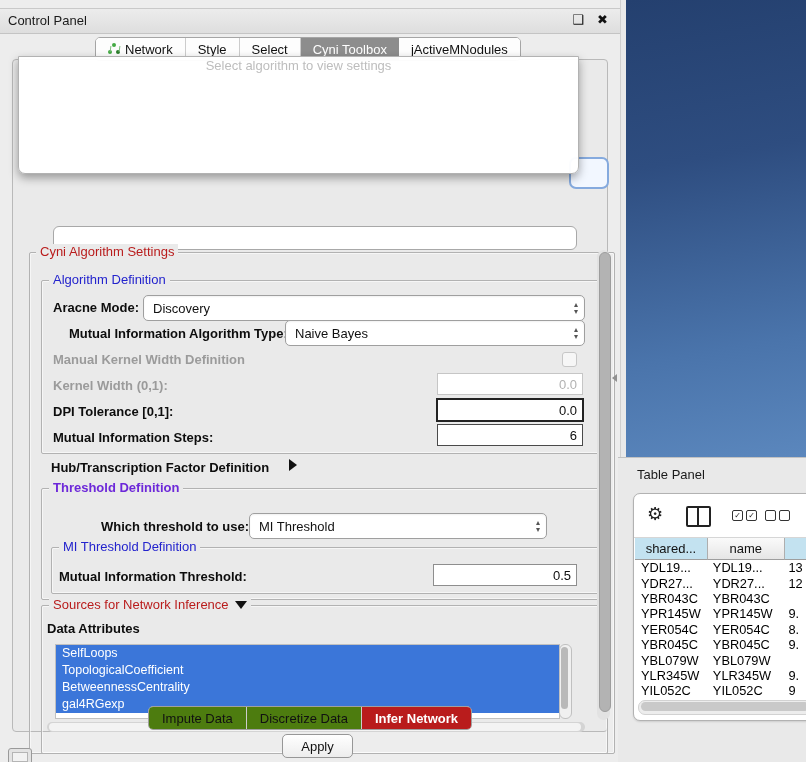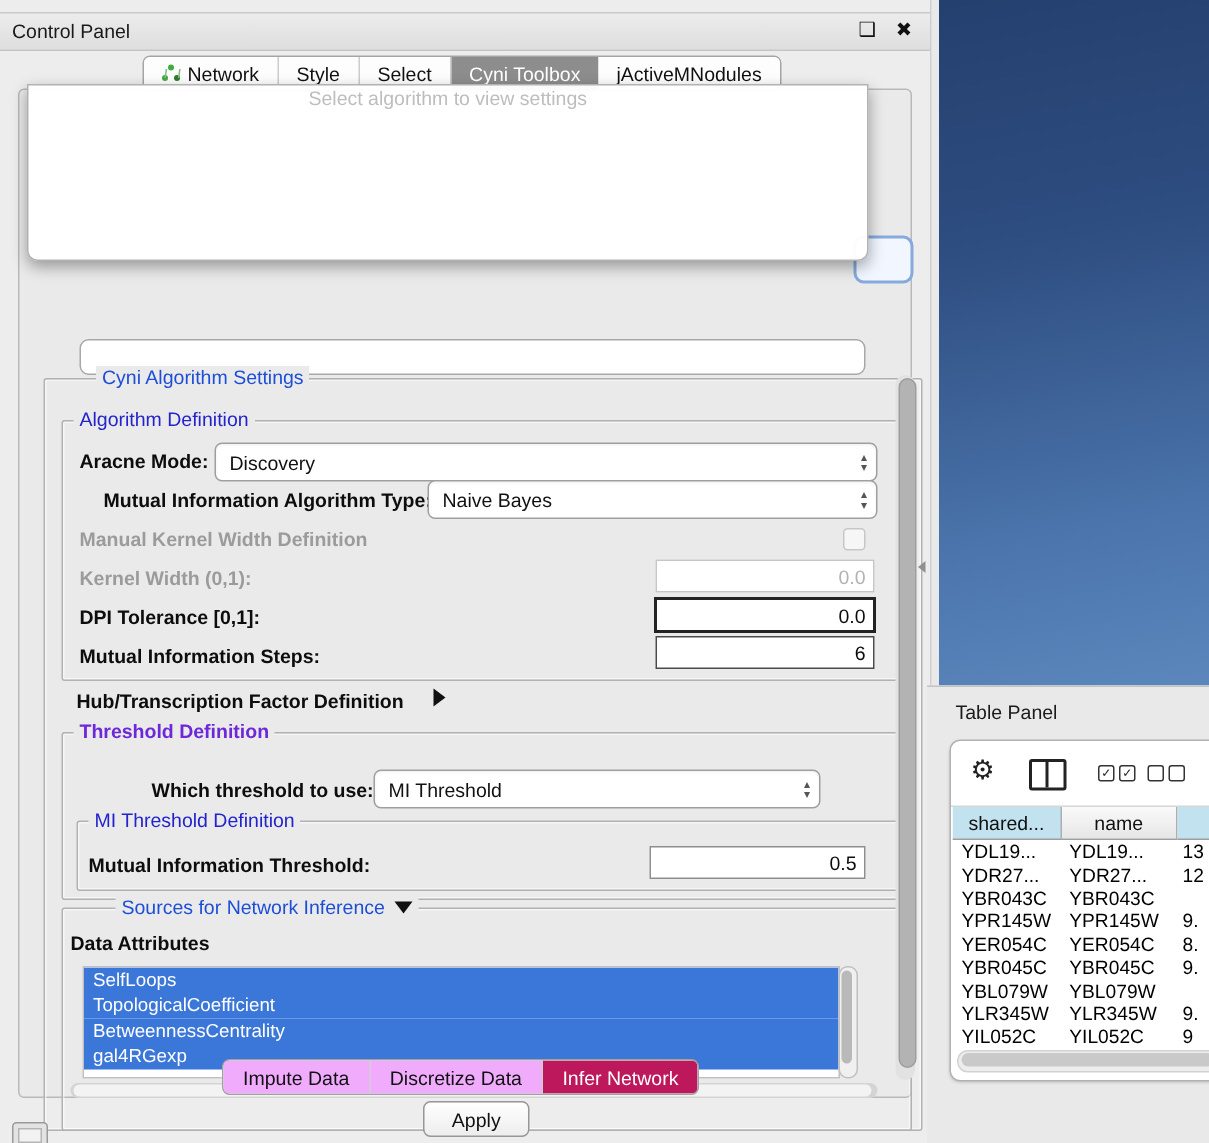--- a/index.html
+++ b/index.html
@@ -25,21 +25,21 @@
   .net-glyph::before{content:"";position:absolute;left:4px;top:0;width:4px;height:4px;border-radius:50%;background:#44aa44;box-shadow:-4px 7px 0 #44aa44,4px 7px 0 #2c7d2c;}
   .net-glyph::after{content:"";position:absolute;left:2px;top:3px;width:8px;height:6px;border-left:1px solid #7fbf7f;border-right:1px solid #7fbf7f;transform:skewX(-8deg);}
   
   #content-card{position:absolute;left:12px;top:59px;width:594px;height:671px;background:#eaeaea;border:1px solid #b9b9b9;border-radius:4px;}
   
   #hidden-combo-sliver{position:absolute;left:40px;top:166px;width:522px;height:22px;background:#fff;border:1px solid #a8a8a8;border-radius:6px;}
   #hidden-combo-focus{position:absolute;left:556px;top:97px;width:36px;height:28px;border:2px solid #85aade;border-radius:7px;background:#f2f7ff;}
   
   .groupbox{position:absolute;border:1px solid #b2b2b2;border-radius:2px;box-shadow:inset 0 0 0 1px rgba(255,255,255,.55);}
   .legend{position:absolute;top:-9px;left:7px;background:#eaeaea;padding:0 4px;font-size:13px;white-space:nowrap;display:flex;align-items:center;gap:6px;}
-  .legend.black{color:#1d4ed8;margin-left:28px;}
+  .legend.black{color:#b91c1c;}
   .legend.blue{color:#2323cd;}
   .legend.green{color:#6d28d9;font-weight:bold;}
   .blabel{font-weight:700;font-size:13px;color:#0d0d0d;white-space:nowrap;}
   .dlabel{font-weight:700;font-size:13px;color:#9b9b9b;white-space:nowrap;}
   
   .combo{position:absolute;height:24px;background:#fff;border:1px solid #9f9f9f;border-radius:5px;display:flex;align-items:center;box-shadow:inset 0 1px 2px rgba(0,0,0,.06);}
   .combo .ctext{flex:1;font-size:13px;color:#111;padding-left:9px;white-space:nowrap;overflow:hidden;}
   .combo .arrows{width:16px;display:flex;flex-direction:column;align-items:center;justify-content:center;color:#555;}
   .combo .arrows::before{content:"▴";font-size:8px;line-height:7px;}
   .combo .arrows::after{content:"▾";font-size:8px;line-height:7px;}
@@ -59,23 +59,23 @@
   #attr-scroll{position:absolute;left:546px;top:584px;width:11px;height:73px;background:#f0f0f0;border:1px solid #c0c0c0;border-radius:6px;}
   #attr-thumb{position:absolute;left:1px;top:2px;width:7px;height:62px;background:#b9b9b9;border-radius:4px;}
   
   #v-scroll{position:absolute;left:584px;top:190px;width:13px;height:470px;background:#e2e2e2;border-radius:7px;}
   #v-thumb{position:absolute;left:1.5px;top:2px;width:10px;height:458px;background:#b3b3b3;border-radius:6px;border:1px solid #9d9d9d;}
   #h-scroll{position:absolute;left:34px;top:662px;width:538px;height:10px;background:#d4d4d4;border-radius:5px;}
   #h-thumb{position:absolute;left:2px;top:1px;width:532px;height:8px;background:#f3f3f3;border-radius:4px;}
   
   #apply-btn{position:absolute;left:269px;top:674px;width:69px;height:22px;background:linear-gradient(#ffffff,#ededed);border:1px solid #979797;border-radius:5px;font-size:13px;color:#111;display:flex;align-items:center;justify-content:center;}
   #bottom-tabs{position:absolute;left:148px;top:706px;height:22px;display:flex;background:#fff;border:1px solid #a0a0a0;border-radius:5px;overflow:hidden;z-index:6;}
-  #bottom-tabs .tab{display:flex;align-items:center;padding:0 13px;font-size:13px;color:#111;border-right:1px solid #ccc;background:#f0abfc;}
+  #bottom-tabs .tab{display:flex;align-items:center;padding:0 13px;font-size:13px;color:#111;border-right:1px solid #ccc;background:#4d7c0f;}
   #bottom-tabs .tab:last-child{border-right:none;}
-  #bottom-tabs .tab.sel{background:#be185d;color:#fff;}
+  #bottom-tabs .tab.sel{background:#b91c1c;color:#fff;font-weight:bold;}
   #corner-widget{position:absolute;left:8px;top:748px;width:22px;height:16px;border:1px solid #9a9a9a;border-radius:3px;background:#e3e3e3;}
   #corner-widget::after{content:"";position:absolute;left:3px;top:3px;width:14px;height:8px;background:#f2f2f2;border:1px solid #b5b5b5;}
   
   #algo-popup{position:absolute;left:18px;top:56px;width:559px;height:116px;background:rgba(255,255,255,.97);border:1px solid #b2b2b2;border-radius:0 0 7px 7px;box-shadow:0 4px 10px rgba(0,0,0,.35);z-index:20;}
   #algo-placeholder{height:15px;line-height:15px;text-align:center;color:#bdbdbd;font-size:13px;margin-top:1px;}
   .algo-item{height:16.4px;line-height:16.4px;font-size:13.5px;color:#000;padding-left:4px;white-space:nowrap;}
   .algo-item.sel{font-weight:700;}
   
   #split-mark{position:absolute;left:612px;top:374px;width:0;height:0;border-right:5px solid #909090;border-top:4px solid transparent;border-bottom:4px solid transparent;}
   

